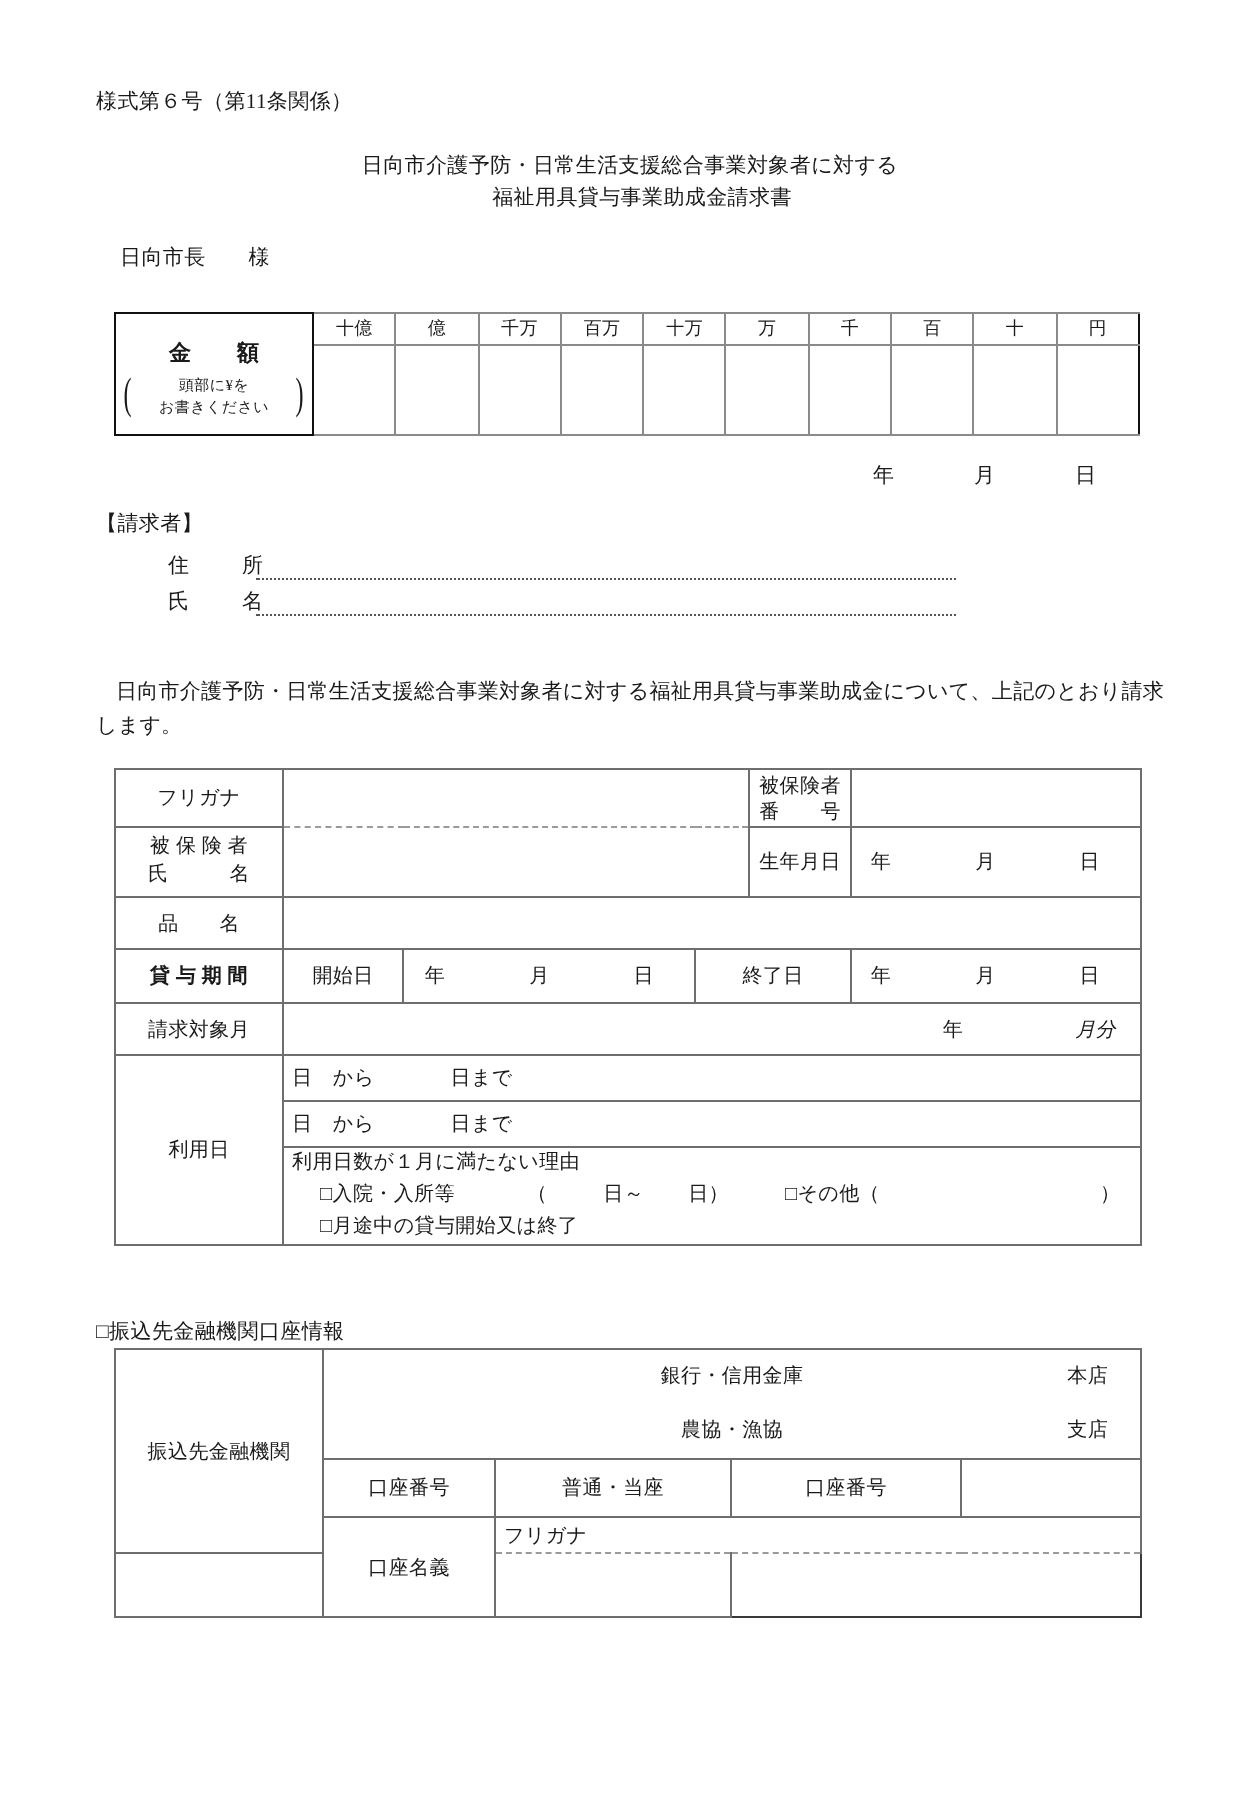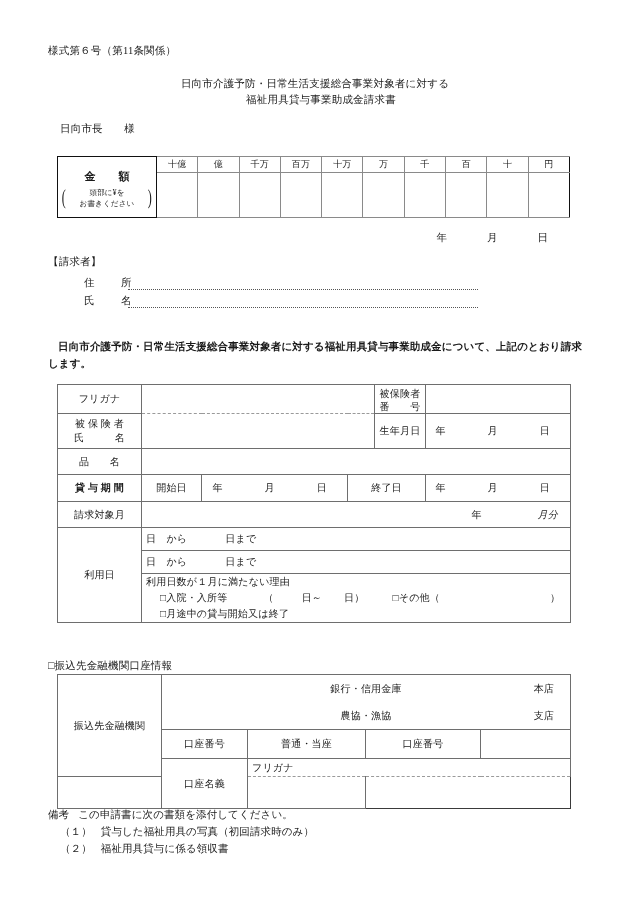--- a/index.html
+++ b/index.html
@@ -166,21 +166,20 @@
   .body-para {
     position: absolute;
     left: 48px;
     top: 338px;
     width: 534px;
     font-size: 10.5px;
     line-height: 17px;
     text-indent: 10px;
     letter-spacing: 0.1px;
     text-align: justify;
-    font-weight: bold;
   }
 
   
   .main-wrap {
     position: absolute;
     left: 57px;
     top: 384px;
     width: 513px;
   }
   table.grid {
@@ -462,25 +461,14 @@
           <span>フリガナ</span>
         </td>
       </tr>
       <tr>
         <td colspan="3" class="no-top" style="height:31px"></td>
       </tr>
     </tbody>
       </table>
   </div>
 
-  <div class="notes">
-    <span class="n-line">
-      <span class="hd-gap">備考</span><span>この申請書に次の書類を添付してください。</span>
-    </span>
-    <span class="n-line n-ind">
-      <span class="n-gap">（１）</span><span>貸与した福祉用具の写真（初回請求時のみ）</span>
-    </span>
-    <span class="n-line n-ind">
-      <span class="n-gap">（２）</span><span>福祉用具貸与に係る領収書</span>
-    </span>
-  </div>
 
 </div>
 
 </body></html>

